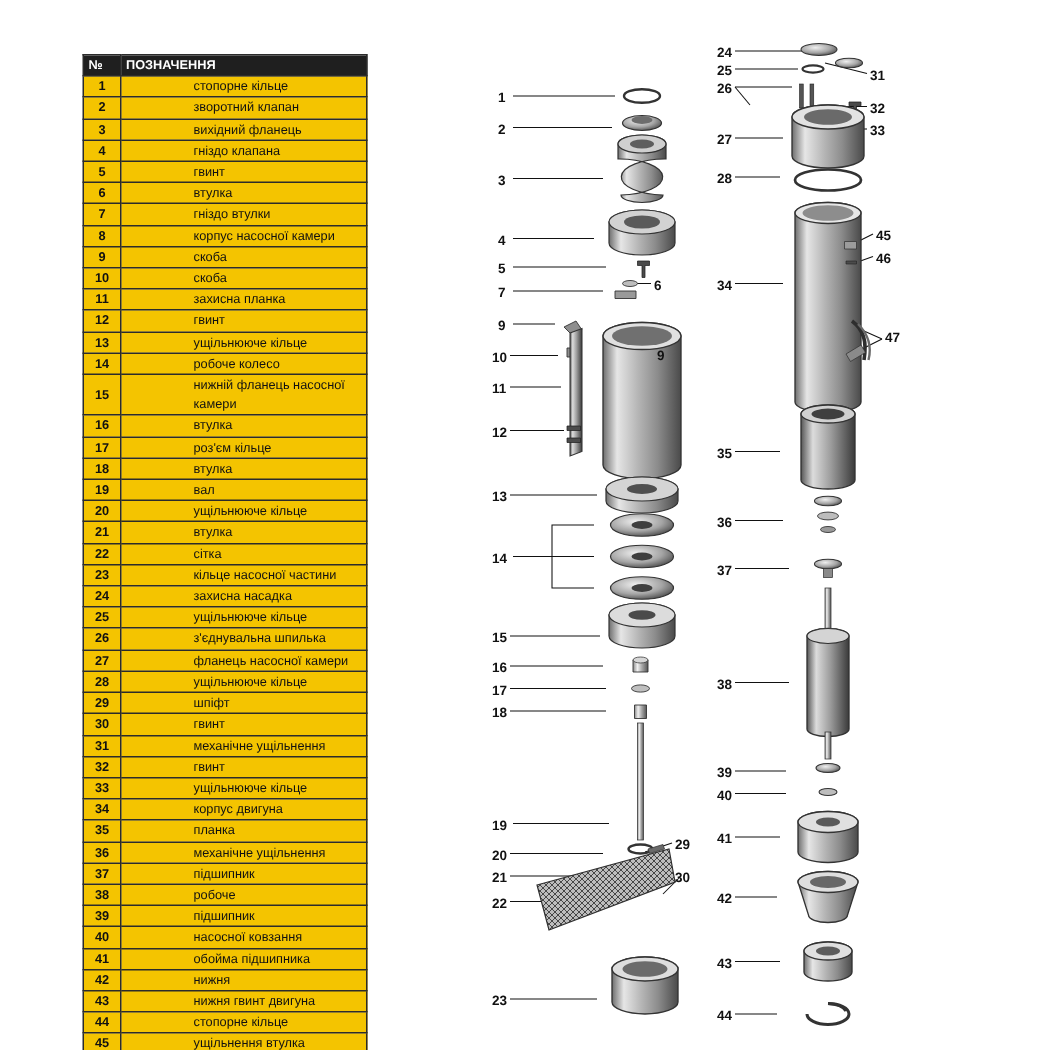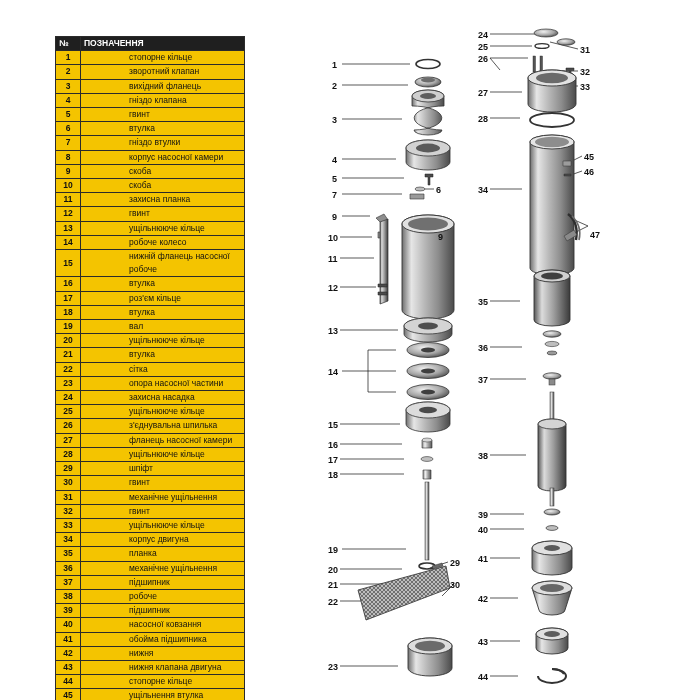--- a/index.html
+++ b/index.html
@@ -106,21 +106,21 @@
       <tr>
         <td class="num">13</td>
         <td class="name">ущільнююче кільце</td>
       </tr>
       <tr>
         <td class="num">14</td>
         <td class="name">робоче колесо</td>
       </tr>
       <tr>
         <td class="num">15</td>
-        <td class="name">нижній фланець насосної робоче</td>
+        <td class="name">нижній фланець насосної камери</td>
       </tr>
       <tr>
         <td class="num">16</td>
         <td class="name">втулка</td>
       </tr>
       <tr>
         <td class="num">17</td>
         <td class="name">роз'єм кільце</td>
       </tr>
       <tr>
@@ -138,21 +138,21 @@
       <tr>
         <td class="num">21</td>
         <td class="name">втулка</td>
       </tr>
       <tr>
         <td class="num">22</td>
         <td class="name">сітка</td>
       </tr>
       <tr>
         <td class="num">23</td>
-        <td class="name">опора насосної частини</td>
+        <td class="name">кільце насосної частини</td>
       </tr>
       <tr>
         <td class="num">24</td>
         <td class="name">захисна насадка</td>
       </tr>
       <tr>
         <td class="num">25</td>
         <td class="name">ущільнююче кільце</td>
       </tr>
       <tr>
@@ -218,21 +218,21 @@
       <tr>
         <td class="num">41</td>
         <td class="name">обойма підшипника</td>
       </tr>
       <tr>
         <td class="num">42</td>
         <td class="name">нижня</td>
       </tr>
       <tr>
         <td class="num">43</td>
-        <td class="name">нижня клапана двигуна</td>
+        <td class="name">нижня гвинт двигуна</td>
       </tr>
       <tr>
         <td class="num">44</td>
         <td class="name">стопорне кільце</td>
       </tr>
       <tr>
         <td class="num">45</td>
         <td class="name">ущільнення втулка</td>
       </tr>
       <tr>
@@ -552,15 +552,15 @@
       <div class="lbl" style="left: 228px; top: 375px;">37</div>
       <div class="lbl" style="left: 228px; top: 451px;">38</div>
       <div class="lbl" style="left: 228px; top: 510px;">39</div>
       <div class="lbl" style="left: 228px; top: 525px;">40</div>
       <div class="lbl" style="left: 228px; top: 554px;">41</div>
       <div class="lbl" style="left: 228px; top: 594px;">42</div>
       <div class="lbl" style="left: 228px; top: 637px;">43</div>
       <div class="lbl" style="left: 228px; top: 672px;">44</div>
       <div class="lbl" style="left: 334px; top: 152px;">45</div>
       <div class="lbl" style="left: 334px; top: 167px;">46</div>
-      <div class="lbl" style="left: 340px; top: 230px;">47</div>
+      <div class="lbl" style="left: 340px; top: 220px;">47</div>
     </div>
 </div>
 
 </body></html>

